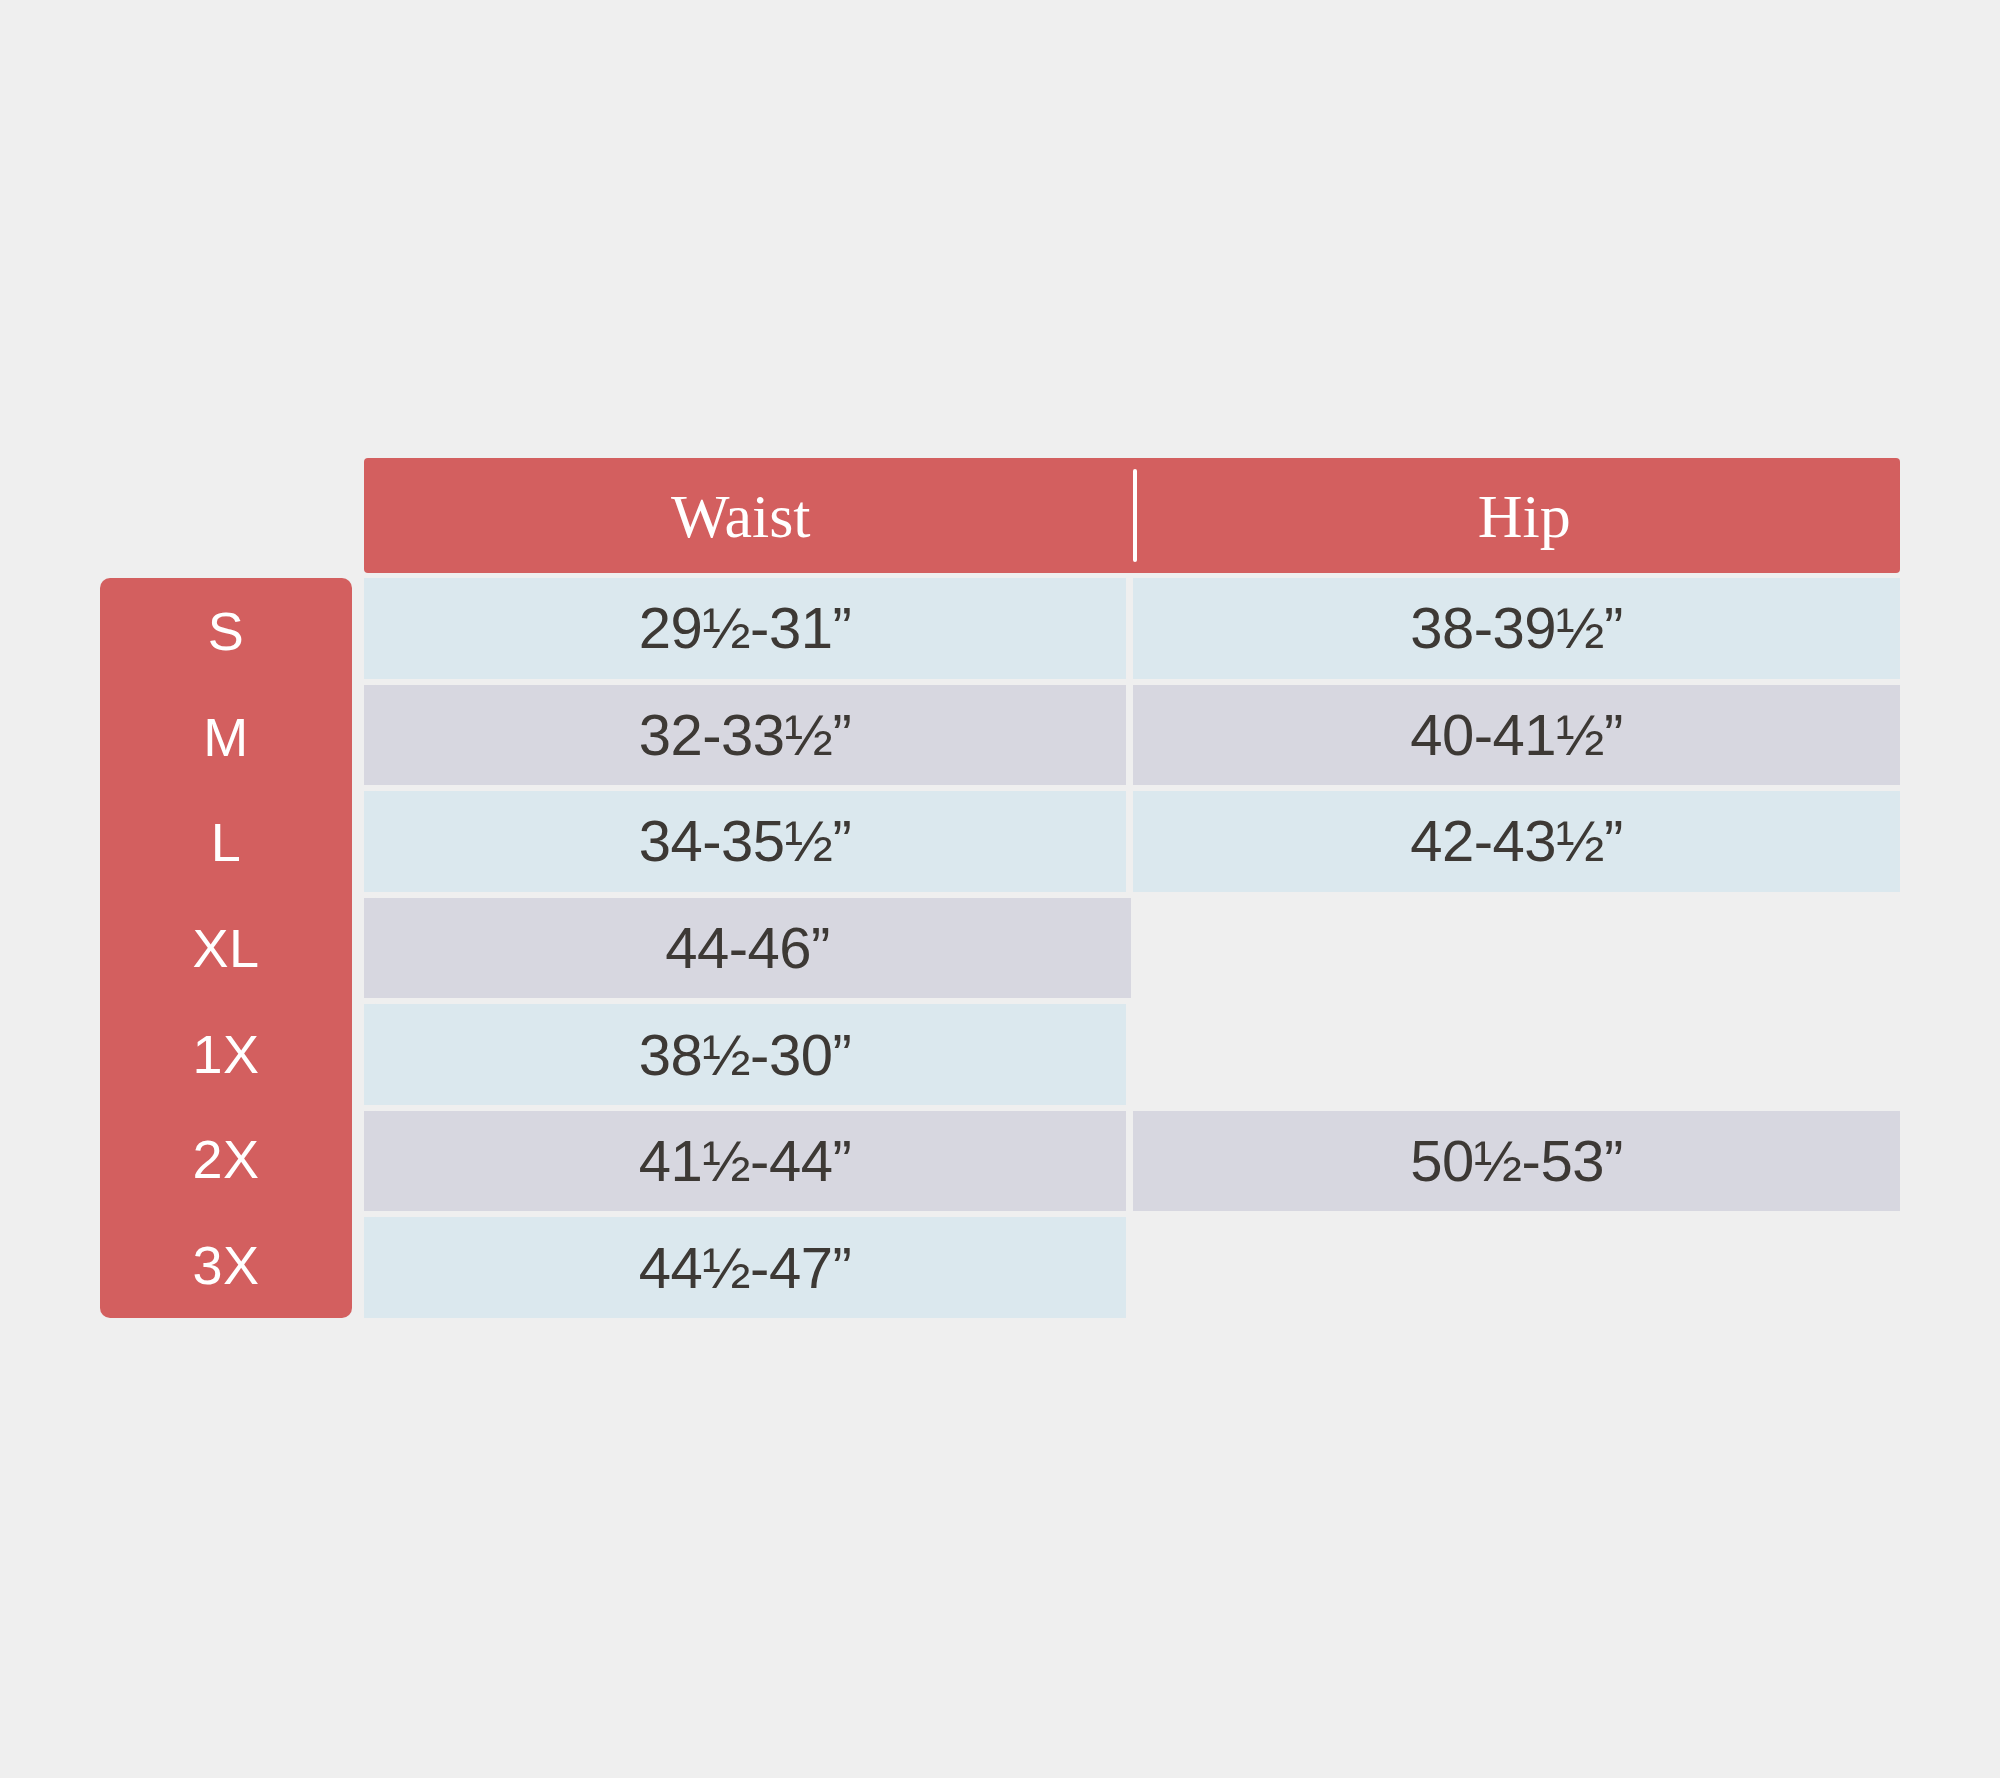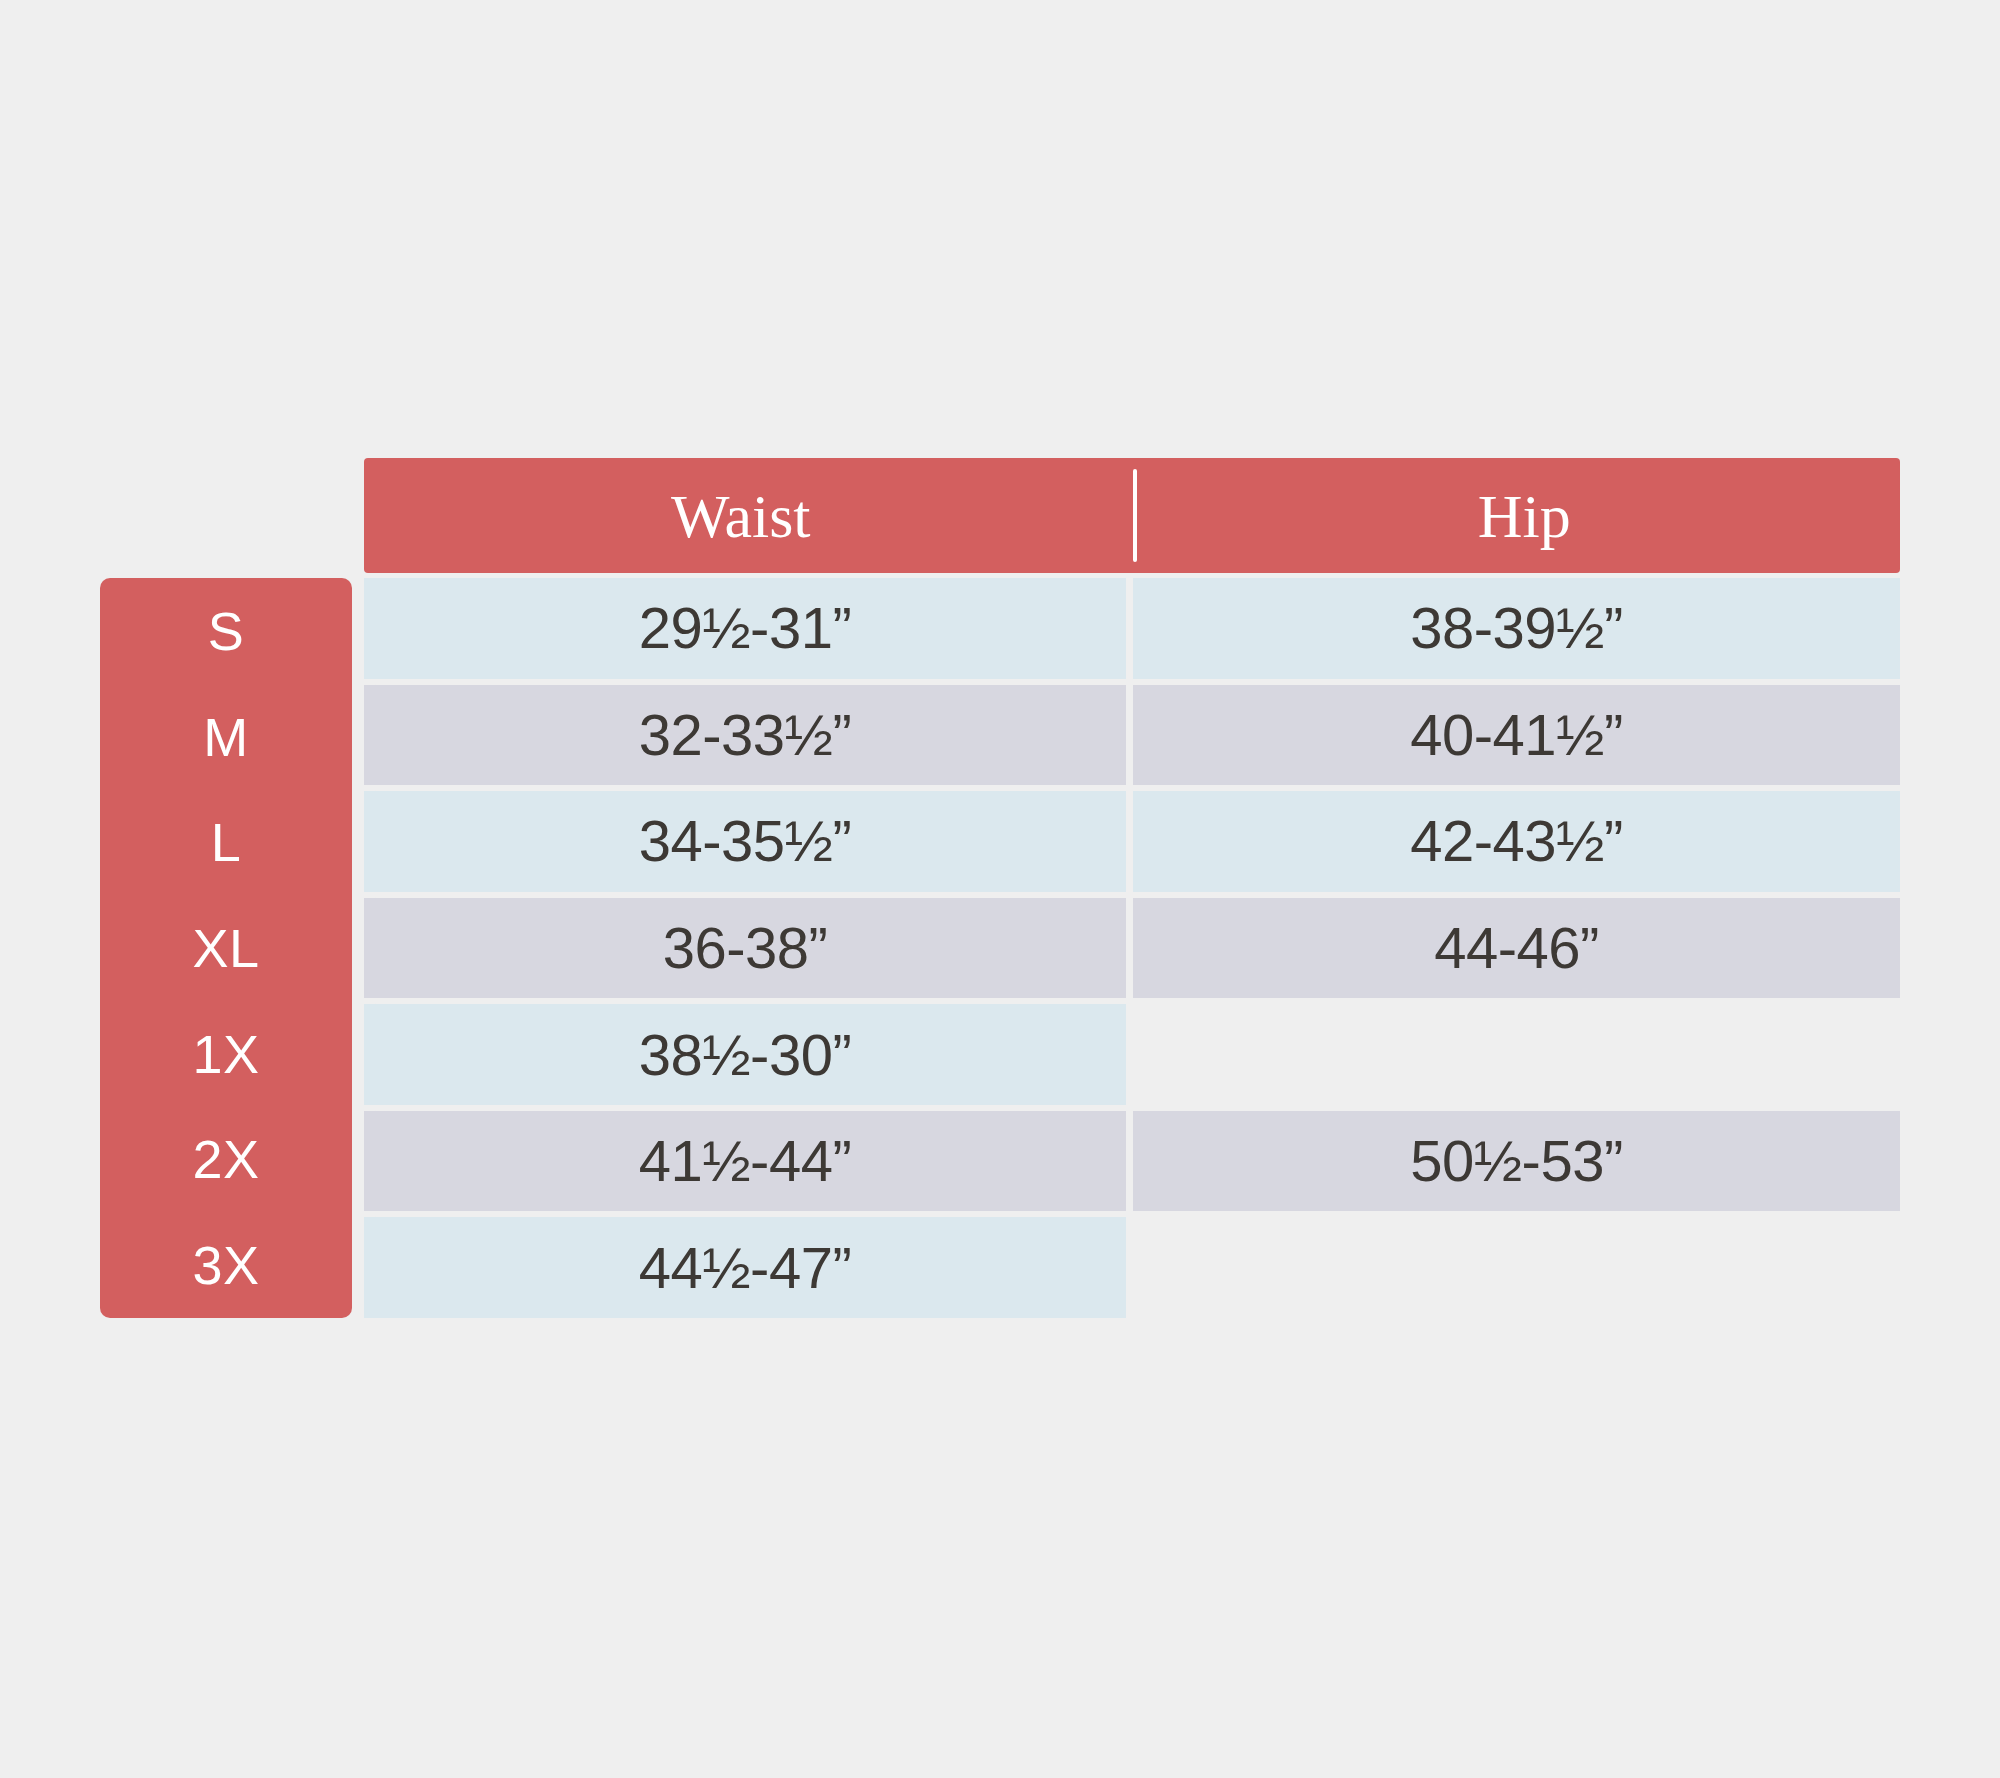--- a/index.html
+++ b/index.html
@@ -162,21 +162,20 @@
         <div class="data-cell waist c-dark">32-33½”</div>
         <div class="data-cell hip c-dark">40-41½”</div>
       </div>
 
       <div class="data-row">
         <div class="data-cell waist c-light">34-35½”</div>
         <div class="data-cell hip c-light">42-43½”</div>
       </div>
 
       <div class="data-row">
-        <div class="data-cell waist c-dark">36-38”</div>
         <div class="data-cell hip c-dark">44-46”</div>
       </div>
 
       <div class="data-row">
         <div class="data-cell waist c-light">38½-30”</div>
       </div>
 
       <div class="data-row">
         <div class="data-cell waist c-dark">41½-44”</div>
         <div class="data-cell hip c-dark">50½-53”</div>

